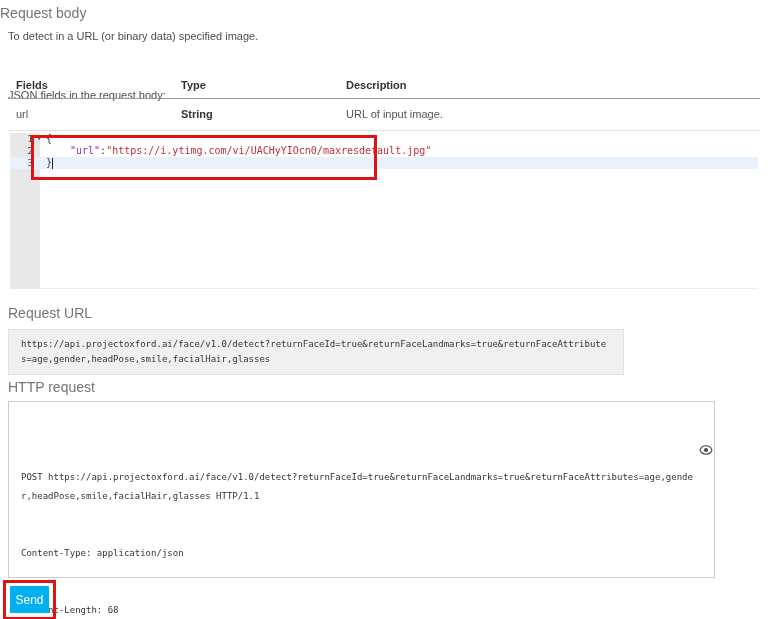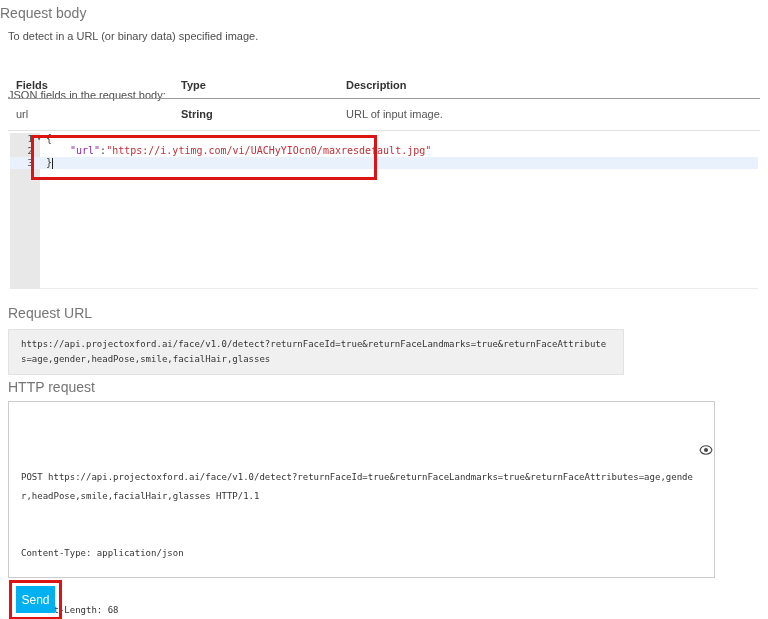--- a/index.html
+++ b/index.html
@@ -39,21 +39,21 @@
   #request-url-title { position:absolute; left:8px; top:305px; }
   #request-url-box { position:absolute; left:8px; top:329px; width:616px; min-height:43px; background:#f0f0f0; border:1px solid #e2e2e2; padding:7px 12px; font-family:"DejaVu Sans Mono","Liberation Mono",monospace; font-size:9px; line-height:15px; color:#333; word-break:break-all; white-space:pre-wrap; }
 
   
   #http-request-title { position:absolute; left:8px; top:379px;text-align:center; }
   #http-request-box { position:absolute; left:8px; top:401px; width:707px; height:177px; background:#fff; border:1px solid #cccccc; padding:9px 12px; font-family:"DejaVu Sans Mono","Liberation Mono",monospace; font-size:9px; line-height:19px; color:#333; word-break:break-all; white-space:pre-wrap; }
   #http-request-box .http-line { min-height:13.5px; }
   #eye-icon { position:absolute; top:3px; right:1px; width:14px; height:14px; cursor:pointer; }
 
   
-  #send-highlight-box { position:absolute; left:9px; top:580px; border:3px solid #dd1414; padding:3px 4px 4px 4px; }
+  #send-highlight-box { position:absolute; left:3px; top:580px; border:3px solid #dd1414; padding:3px 4px 4px 4px; }
   #send-button { display:block; width:39px; height:27px; background:#00b0f0; color:#ffffff; border:none; font-family:"Liberation Sans",sans-serif; font-size:12px; cursor:pointer; }
 </style>
 </head>
 <body>
 
 <div id="request-body-title" class="section-title">Request body</div>
 <div id="request-body-desc">To detect in a URL (or binary data) specified image.</div>
 <div id="json-fields-label">JSON fields in the request body:</div>
 
 <table id="fields-table">

